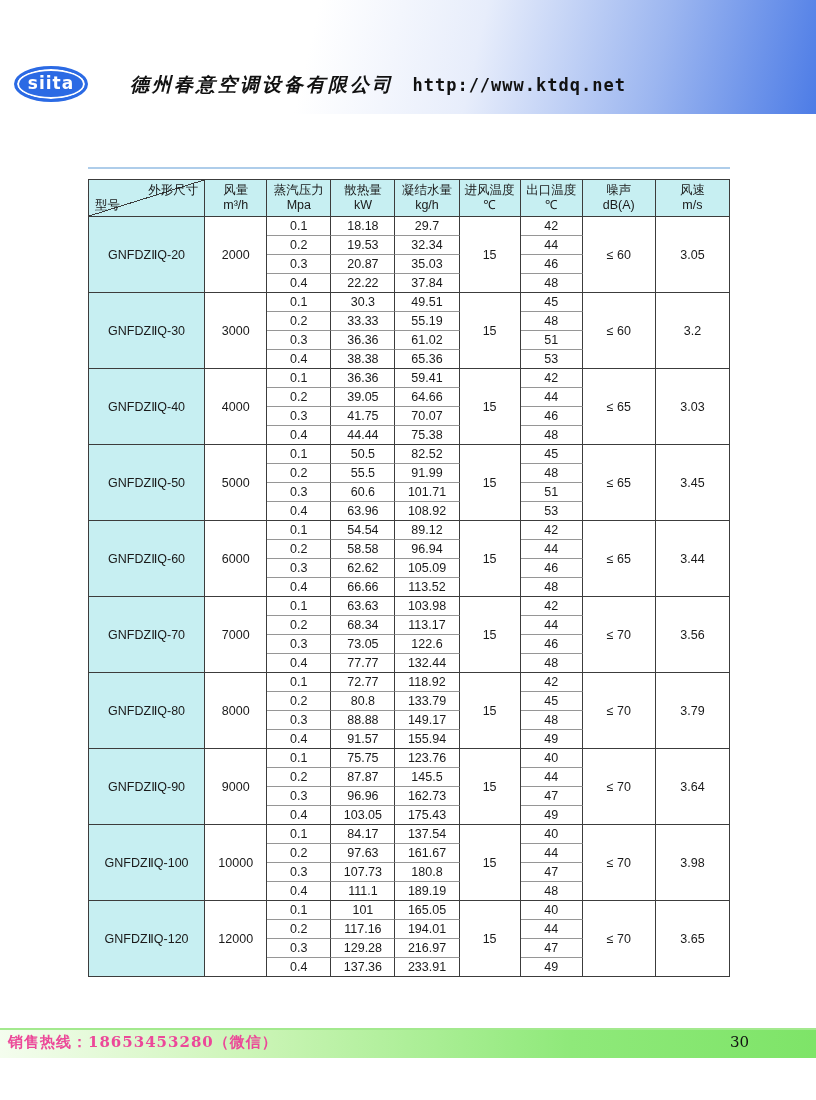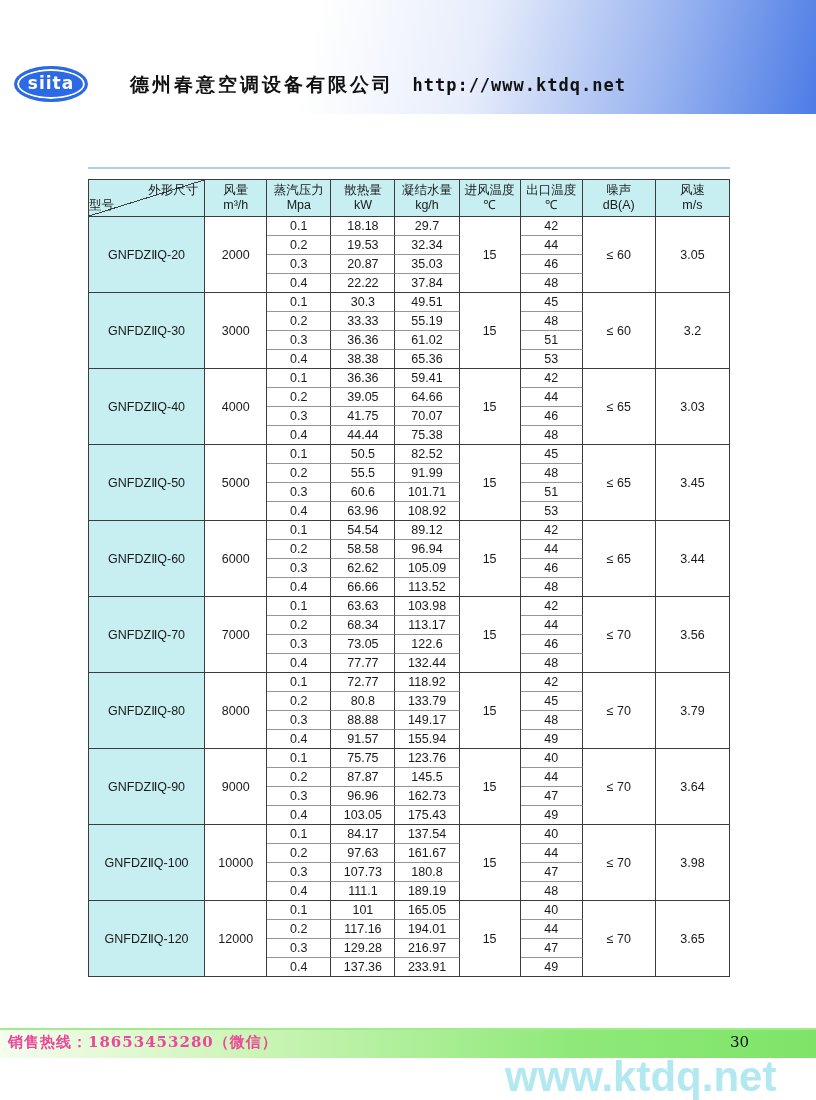--- a/index.html
+++ b/index.html
@@ -20,21 +20,21 @@
     box-shadow: inset 0 0 0 2px #ffffff;
     display:flex; align-items:center; justify-content:center;
   }
   #logo span {
     color:#fff; font-weight:800; font-size:17px; letter-spacing:1px;
     font-family:"DejaVu Sans", sans-serif; transform:translateY(-1px);
   }
   #company-line { position:absolute; left:130px; top:72px; white-space:nowrap; }
   #company-name {
     font-family:"DejaVu Serif", serif; font-weight:bold; font-size:19px;
-    letter-spacing:3px; color:#111;
+    letter-spacing:3px; color:#111;font-style:italic;
   }
   #site-url {
     font-family:"DejaVu Sans Mono", monospace; font-weight:bold; font-size:17px;
     color:#111; margin-left:14px; letter-spacing:1px;text-align:right;
   }
   
   #section-title { position:absolute; left:88px; top:142px; font-size:15px; font-weight:bold; color:#737373;margin-top:39px; }
   #section-title .sub { margin-left:28px; }
   #title-rule { position:absolute; left:88px; top:167px; width:642px; height:2px; background:#aecdea; }
   
@@ -50,21 +50,21 @@
   td.sep { border-bottom-color:#969696; }
   th.corner {
     position:relative; padding:0;
     background-color:#c7eff2;
     background-image:linear-gradient(to bottom right,
       transparent calc(50% - 0.5px), #3c3c3c calc(50% - 0.5px),
       #3c3c3c calc(50% + 0.5px), transparent calc(50% + 0.5px));
     margin-top:19px;
   }
   th.corner .top-label { position:absolute; top:3px; right:6px; font-weight:normal; }
-  th.corner .bottom-label { position:absolute; bottom:3px; left:0; font-weight:normal; }
+  th.corner .bottom-label { position:absolute; bottom:3px; left:6px; font-weight:normal; }
   
   #footer-band {
     position:absolute; left:0; top:1028px; width:816px; height:30px;
     background:linear-gradient(to right, #f4fdee 0%, #cdf5b8 30%, #8fe97a 70%, #7ee468 100%);
     border-top:2px solid #a3e98e;
   }
   #hotline {
     position:absolute; left:8px; top:1033px; font-family:"DejaVu Serif", serif;
     font-weight:bold; font-size:15px; color:#ec4899; letter-spacing:1px;
   }
@@ -443,15 +443,14 @@
             <td>233.91</td>
             <td>49</td>
           </tr>
         </tbody>
     </table>
   </div>
 
   <div id="footer-band"></div>
   <div id="hotline">销售热线：18653453280（微信）</div>
   <div id="page-number">30</div>
-  <div id="watermark">www.ktdq.net</div>
 
 </div>
 
 </body></html>

